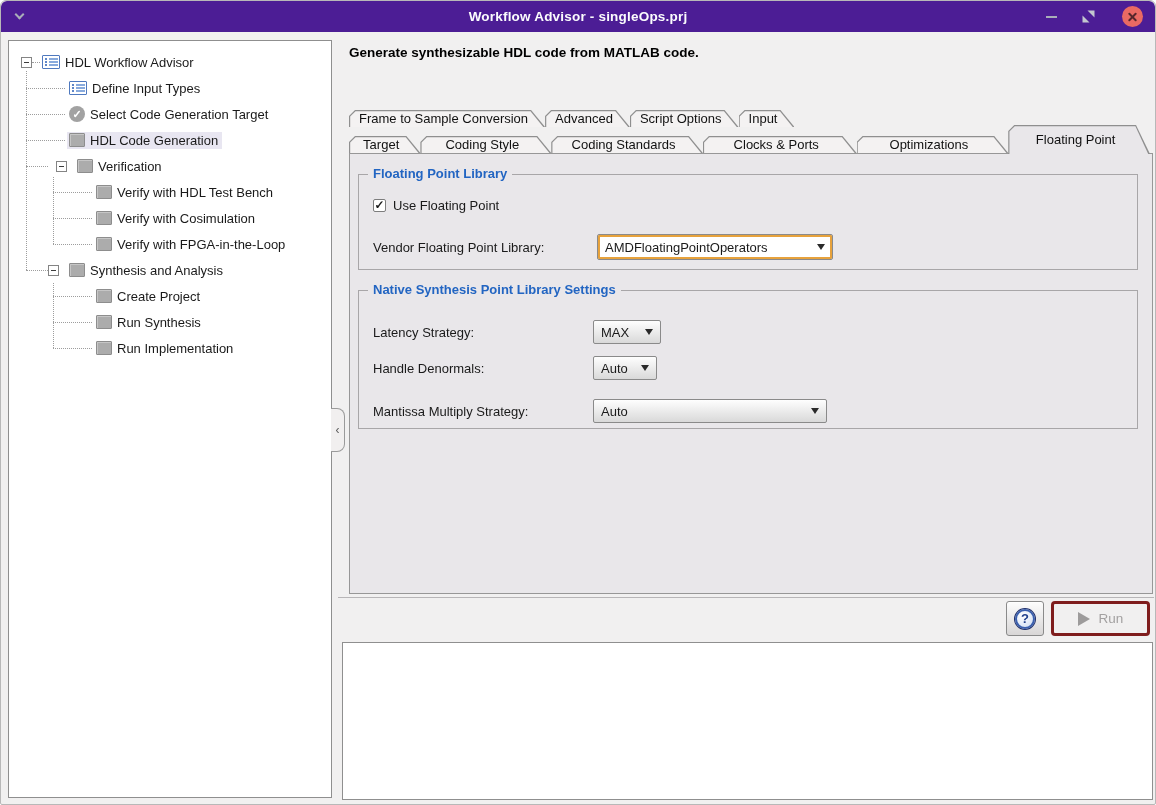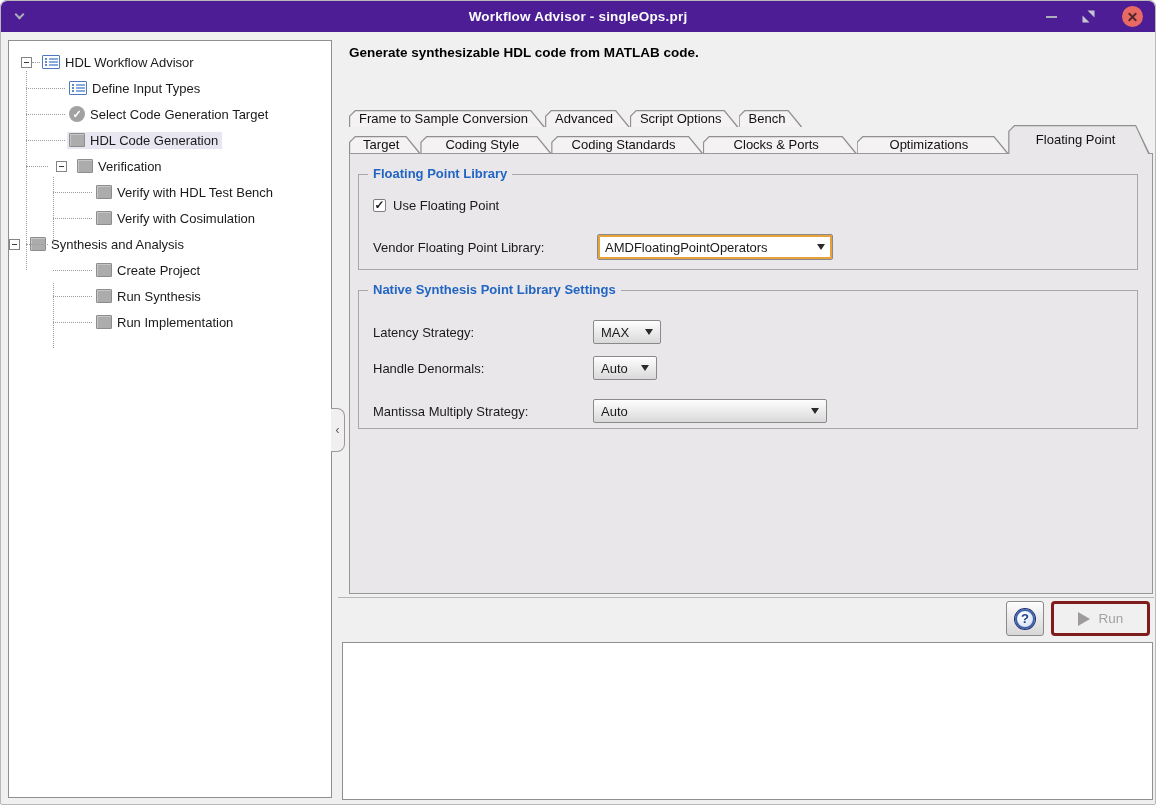--- a/index.html
+++ b/index.html
@@ -185,21 +185,28 @@
             <span>Verify with HDL Test Bench</span>
           </span>
         </div>
         <div class="tree-row" style="padding-left: 66px; --sl: 44px; --sw: 39px;">
           <span style="width: 19px; flex: 0 0 auto;"></span>
           <span class="row-content">
             <span class="ic ic-square"></span>
             <span>Verify with Cosimulation</span>
           </span>
         </div>
-        <div class="tree-row" style="--sl: 17px; --sw: 22px;">
+        <div class="tree-row" style="padding-left: 66px; --sl: 44px; --sw: 39px;">
+          <span style="width: 19px; flex: 0 0 auto;"></span>
+          <span class="row-content">
+            <span class="ic ic-square"></span>
+            <span>Verify with FPGA-in-the-Loop</span>
+          </span>
+        </div>
+        <div class="tree-row" style="padding-left: 39px; --sl: 17px; --sw: 22px;">
           <span class="expander"></span>
           <span class="exp-gap"></span>
           <span class="row-content">
             <span class="ic ic-square"></span>
             <span>Synthesis and Analysis</span>
           </span>
         </div>
         <div class="tree-row" style="padding-left: 66px; --sl: 44px; --sw: 39px;">
           <span style="width: 19px; flex: 0 0 auto;"></span>
           <span class="row-content">
@@ -237,21 +244,21 @@
         <div class="tab">
           <span class="lbl">Frame to Sample Conversion</span>
         </div>
         <div class="tab">
           <span class="lbl">Advanced</span>
         </div>
         <div class="tab">
           <span class="lbl">Script Options</span>
         </div>
         <div class="tab">
-          <span class="lbl">Bench</span>
+          <span class="lbl">Input</span>
         </div>
       </div>
     <div class="tabrow tabrow2" id="tabrow2">
         <div class="tab" style="--g: 72;">
           <span class="lbl">Target</span>
         </div>
         <div class="tab" style="--g: 132;">
           <span class="lbl">Coding Style</span>
         </div>
         <div class="tab" style="--g: 153;">

